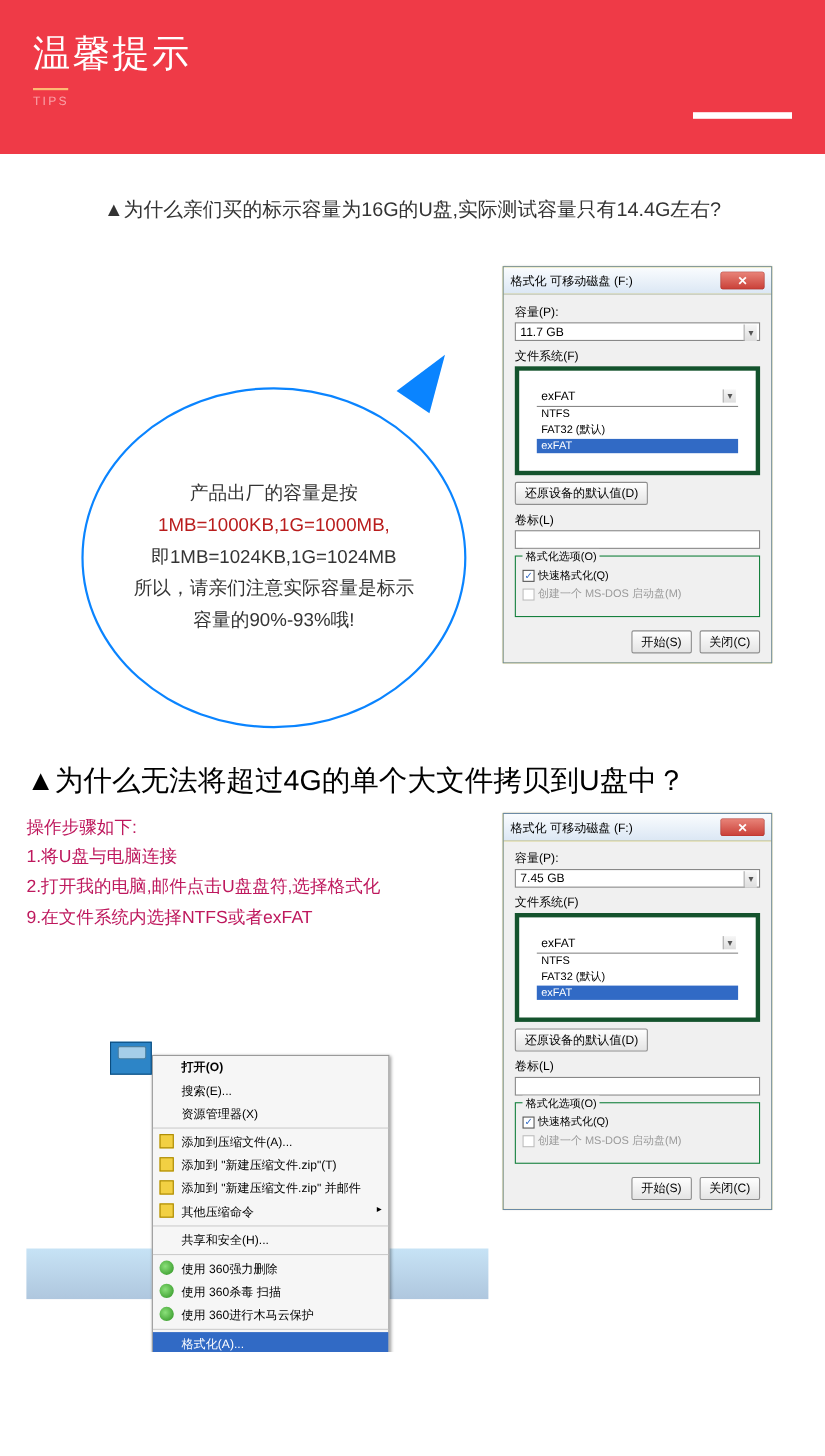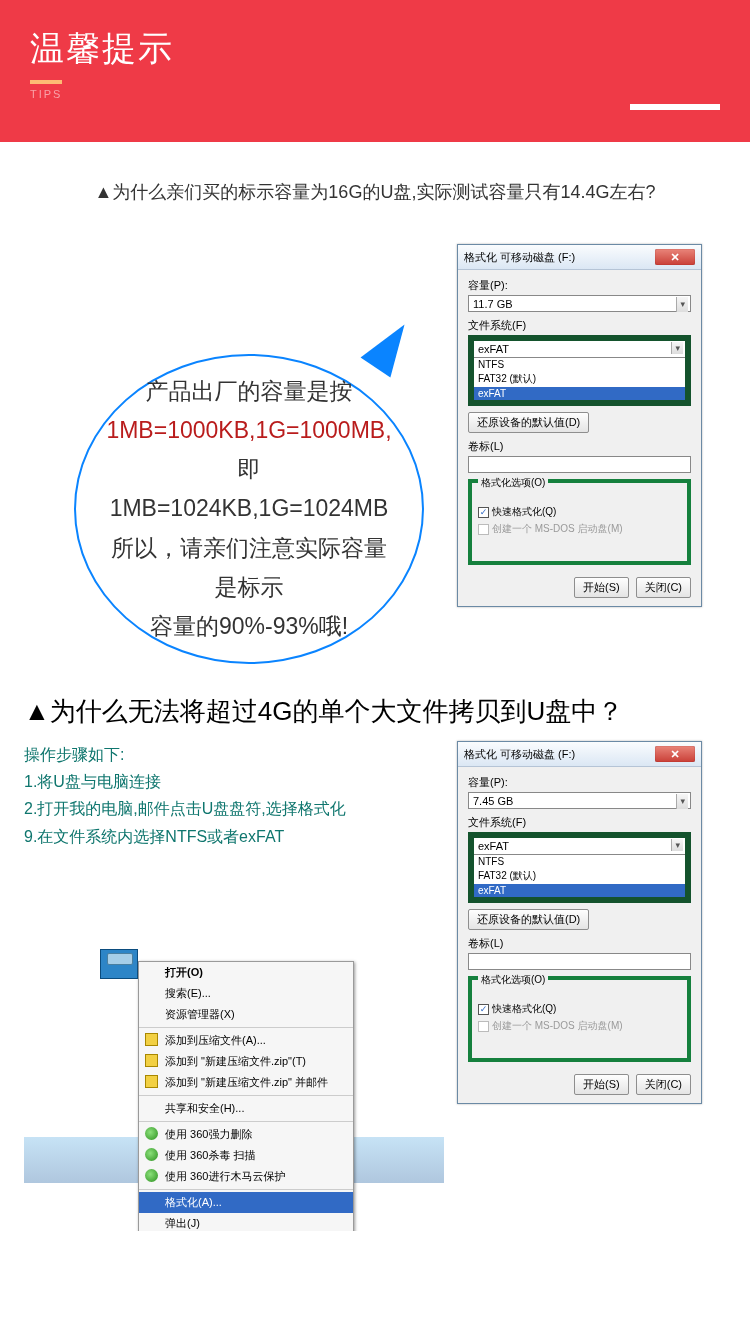--- a/index.html
+++ b/index.html
@@ -1,69 +1,69 @@
 <!DOCTYPE html>
 <html><head>
 <meta charset="utf-8">
 <style>
 * { margin: 0; padding: 0; box-sizing: border-box; }
 body { width: 750px; font-family: "Microsoft YaHei", SimSun, Arial, sans-serif; background: #fff; }
 
 
 .header { background: #ef3a47; color: #fff; padding: 26px 30px 40px 30px; position: relative; }
 .header-title { font-size: 34px; font-weight: 400; letter-spacing: 2px; }
-.header-sub { font-size: 11px; color: #f9a0a7; margin-top: 8px; letter-spacing: 2px; border-top: 4px solid #fdba74; display: inline-block; padding-top: 4px; }
+.header-sub { font-size: 11px; color: #f9a0a7; margin-top: 8px; letter-spacing: 2px; border-top: 2px solid #fdba74; display: inline-block; padding-top: 4px; }
 .header-bar { position: absolute; right: 30px; bottom: 32px; width: 90px; height: 6px; background: #fff; }
 
 
 .q1-area { padding: 38px 24px 40px; position: relative; }
 .q1-text { text-align: center; font-size: 18px; color: #333; }
 
 .q1-content { position: relative; margin-top: 40px; min-height: 410px; }
 
 
 .bubble { position: absolute; left: 50px; top: 110px; width: 350px; height: 310px; border: 2px solid #0a84ff; border-radius: 50%; display: flex; flex-direction: column; align-items: center; justify-content: center; padding: 30px; text-align: center; background: #fff; z-index: 2; }
 .bubble::after { content: ""; position: absolute; top: -36px; right: 14px; width: 0; height: 0; border-left: 18px solid transparent; border-right: 18px solid transparent; border-bottom: 52px solid #0a84ff; transform: rotate(34deg); z-index: 1; }
-.bubble-line { font-size: 23px; line-height: 1.7; color: #333; }
+.bubble-line { font-size: 17px; line-height: 1.7; color: #333; }
 .blue { color: #b91c1c; }
 
 
 .dialog { position: absolute; right: 24px; width: 245px; background: #fde047; border: 1px solid #6b8aa5; font-size: 11px; box-shadow: 0 0 2px rgba(0,0,0,0.3); z-index: 3; }
 .titlebar { background: linear-gradient(#fafcfe, #dbe7f4); border-bottom: 1px solid #b5c4d6; padding: 4px 6px; display: flex; align-items: center; }
 .titlebar-text { flex: 1; color: #000; font-size: 11px; }
 .close-btn { display: inline-flex; align-items: center; justify-content: center; width: 40px; height: 16px; background: linear-gradient(#e9857a, #c93f37); color: #fff; border-radius: 2px; font-size: 11px; font-weight: bold; box-shadow: 0 0 1px #7a1010 inset; }
 .dlg-body { padding: 8px 10px; background: #f0f0f0; font-size: 11px; }
 .lbl { display: block; margin-bottom: 2px; }
 .dd { background: #fff; border: 1px solid #888; padding: 2px 4px; margin-bottom: 6px; position: relative; height: 17px; line-height: 13px; }
 .dd::after { content: "▾"; position: absolute; right: 2px; top: 1px; font-size: 9px; color: #555; background: linear-gradient(#f6f6f6,#ddd); border-left: 1px solid #aaa; padding: 1px 3px; }
-.dd-open-box { background: #fff; border: 6px solid #14532d; padding: 0; margin-bottom: 6px; }
+.dd-open-box { background: #fff; border: 4px solid #14532d; padding: 16px; margin-bottom: 6px; }
 .dd-open-sel { background: #fff; color:#000; padding: 2px 4px; border-bottom: 1px solid #888; position: relative; }
 .dd-open-sel::after { content: "▾"; position: absolute; right: 2px; top: 1px; font-size: 9px; color: #555; background: linear-gradient(#f6f6f6,#ddd); border-left: 1px solid #aaa; padding: 1px 3px; }
 .dd-list { background: #fff; }
 .dd-item { padding: 1px 4px; font-size: 10px; }
 .dd-item.on { background: #316ac5; color: #fff; }
 .btn { display: inline-block; background: linear-gradient(#fefefe,#e4e4e4); border: 1px solid #8e8e8e; border-radius: 2px; padding: 2px 8px; font-size: 11px; }
 .txt-in { background: #fff; border: 1px solid #888; height: 17px; margin-bottom: 6px; }
-.opt-box { border: 4px solid #15803d; padding: 22px 6px; margin-bottom: 8px; position: relative; }
+.opt-box { border: 1px solid #15803d; padding: 10px 6px; margin-bottom: 8px; position: relative; }
 .opt-box-lbl { position: absolute; top: -7px; left: 6px; background: #f0f0f0; padding: 0 3px; font-size: 10px; }
 .chk-row { font-size: 10px; margin-bottom: 3px; }
 .chk { display: inline-block; width: 11px; height: 11px; border: 1px solid #555; background: #fff; vertical-align: middle; margin-right: 3px; text-align: center; line-height: 9px; font-size: 9px; color: #316ac5; }
 .btn-row { text-align: right; padding-top: 4px; }
 .btn-row .btn { margin-left: 4px; min-width: 52px; text-align: center; }
 
 .dlg1 { top: 0; }
 .dlg2 { top: 0; }
 
 
 .q2-sec { padding: 0 24px 40px; }
 .q2-title { font-size: 26px; color: #000; margin-bottom: 12px; }
 .q2-desc { font-size: 16px; color: #555; line-height: 1.5; margin-bottom: 44px; }
 
 .q2-content { position: relative; min-height: 450px; }
-.steps-block { font-size: 16px; color: #0f766e; line-height: 1.7; }
+.steps-block { font-size: 16px; color: #be185d; line-height: 1.7; }
 
 
 .ctxwrap { position: absolute; left: 82px; top: 220px; }
 .drvicon { position: absolute; left: -6px; top: -12px; width: 38px; height: 30px; background: #2d85c7; border: 1px solid #0b4c7e; }
 .drvicon::before { content: ""; position: absolute; top: 3px; left: 6px; width: 24px; height: 10px; background: #a6cee8; border: 1px solid #4a7fa0; border-radius: 2px; }
 .drvlbl { position: absolute; left: -6px; top: 18px; font-size: 9px; color: #fff; width: 38px; text-align: center; }
 .ctxmenu { background: #f6f6f6; border: 1px solid #9a9a9a; box-shadow: 1px 1px 3px rgba(0,0,0,0.4); font-size: 11px; width: 216px; }
 .ctxmenu .mi { padding: 3px 8px 3px 26px; position: relative; }
 .ctxmenu .mi-bold { font-weight: bold; }
 .ctxmenu .mi-hl { background: #316ac5; color: #fff; }
@@ -157,20 +157,21 @@
       <div class="drvlbl">可移动
 (G:</div>
       <div class="ctxmenu" style="margin-left:32px;">
         <div class="mi mi-bold">打开(O)</div>
         <div class="mi">搜索(E)...</div>
         <div class="mi">资源管理器(X)</div>
         <hr>
         <div class="mi"><span class="mi-ico ico-yellow"></span><span>添加到压缩文件(A)...</span></div>
         <div class="mi"><span class="mi-ico ico-yellow"></span><span>添加到 "新建压缩文件.zip"(T)</span></div>
         <div class="mi"><span class="mi-ico ico-yellow"></span><span>添加到 "新建压缩文件.zip" 并邮件</span></div>
+        <div class="mi mi-arrow"><span class="mi-ico ico-yellow"></span><span>其他压缩命令</span></div>
         <hr>
         <div class="mi">共享和安全(H)...</div>
         <hr>
         <div class="mi"><span class="mi-ico ico-green"></span><span>使用 360强力删除</span></div>
         <div class="mi"><span class="mi-ico ico-green"></span><span>使用 360杀毒 扫描</span></div>
         <div class="mi"><span class="mi-ico ico-green"></span><span>使用 360进行木马云保护</span></div>
         <hr>
         <div class="mi mi-hl">格式化(A)...</div>
         <div class="mi">弹出(J)</div>
 

